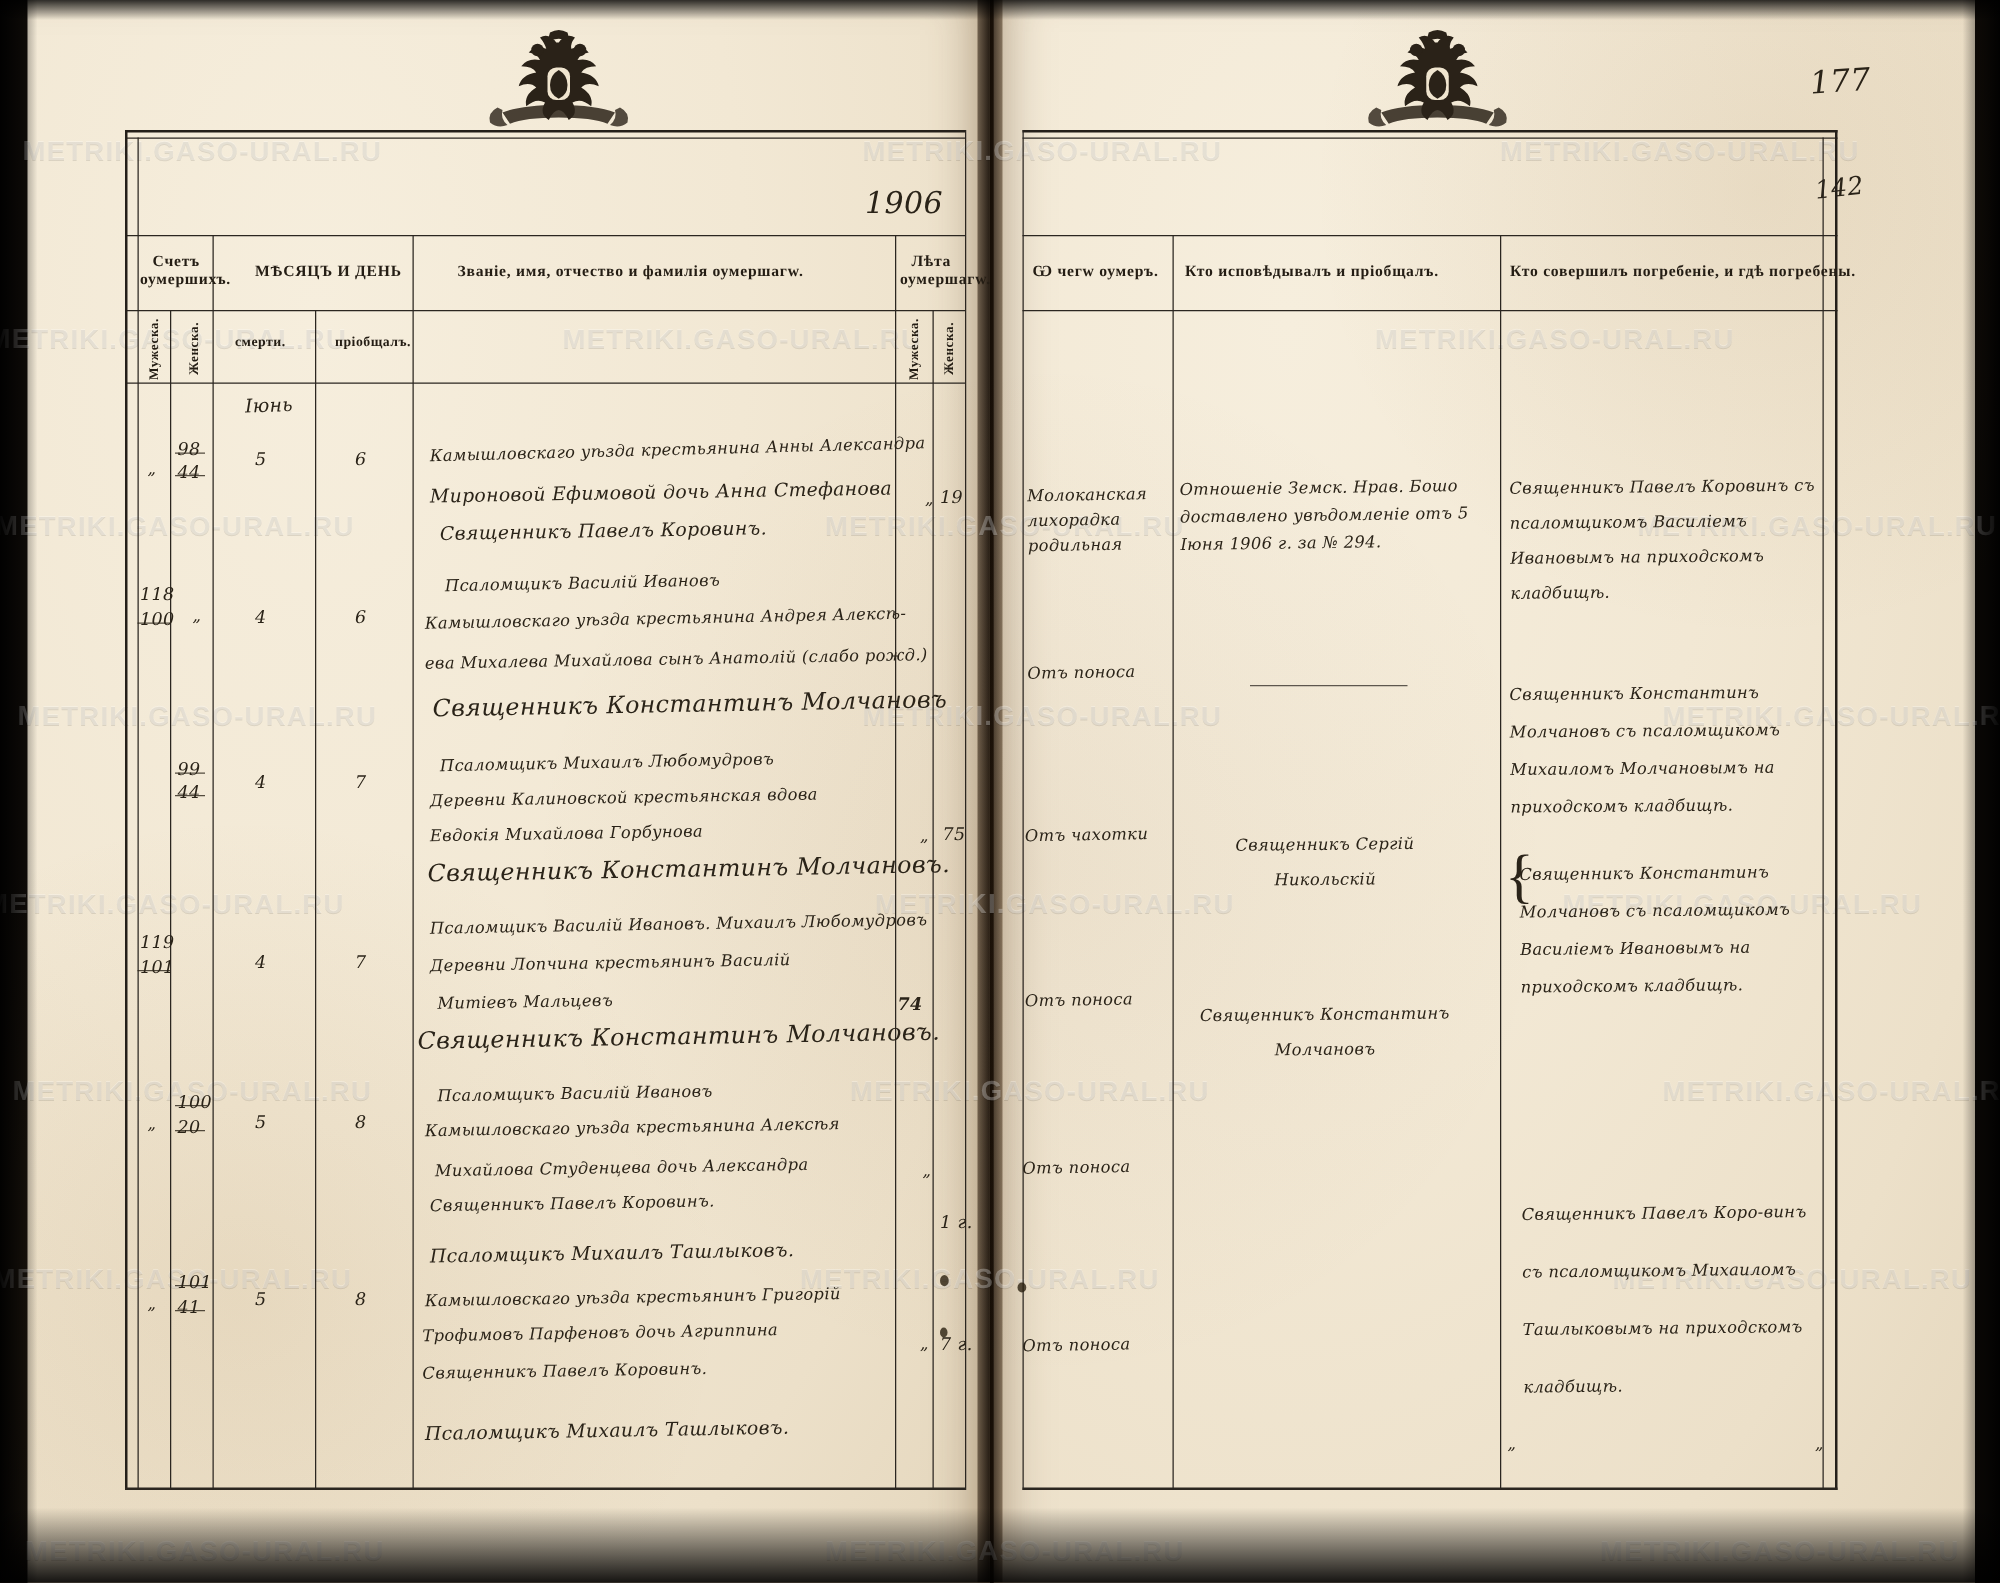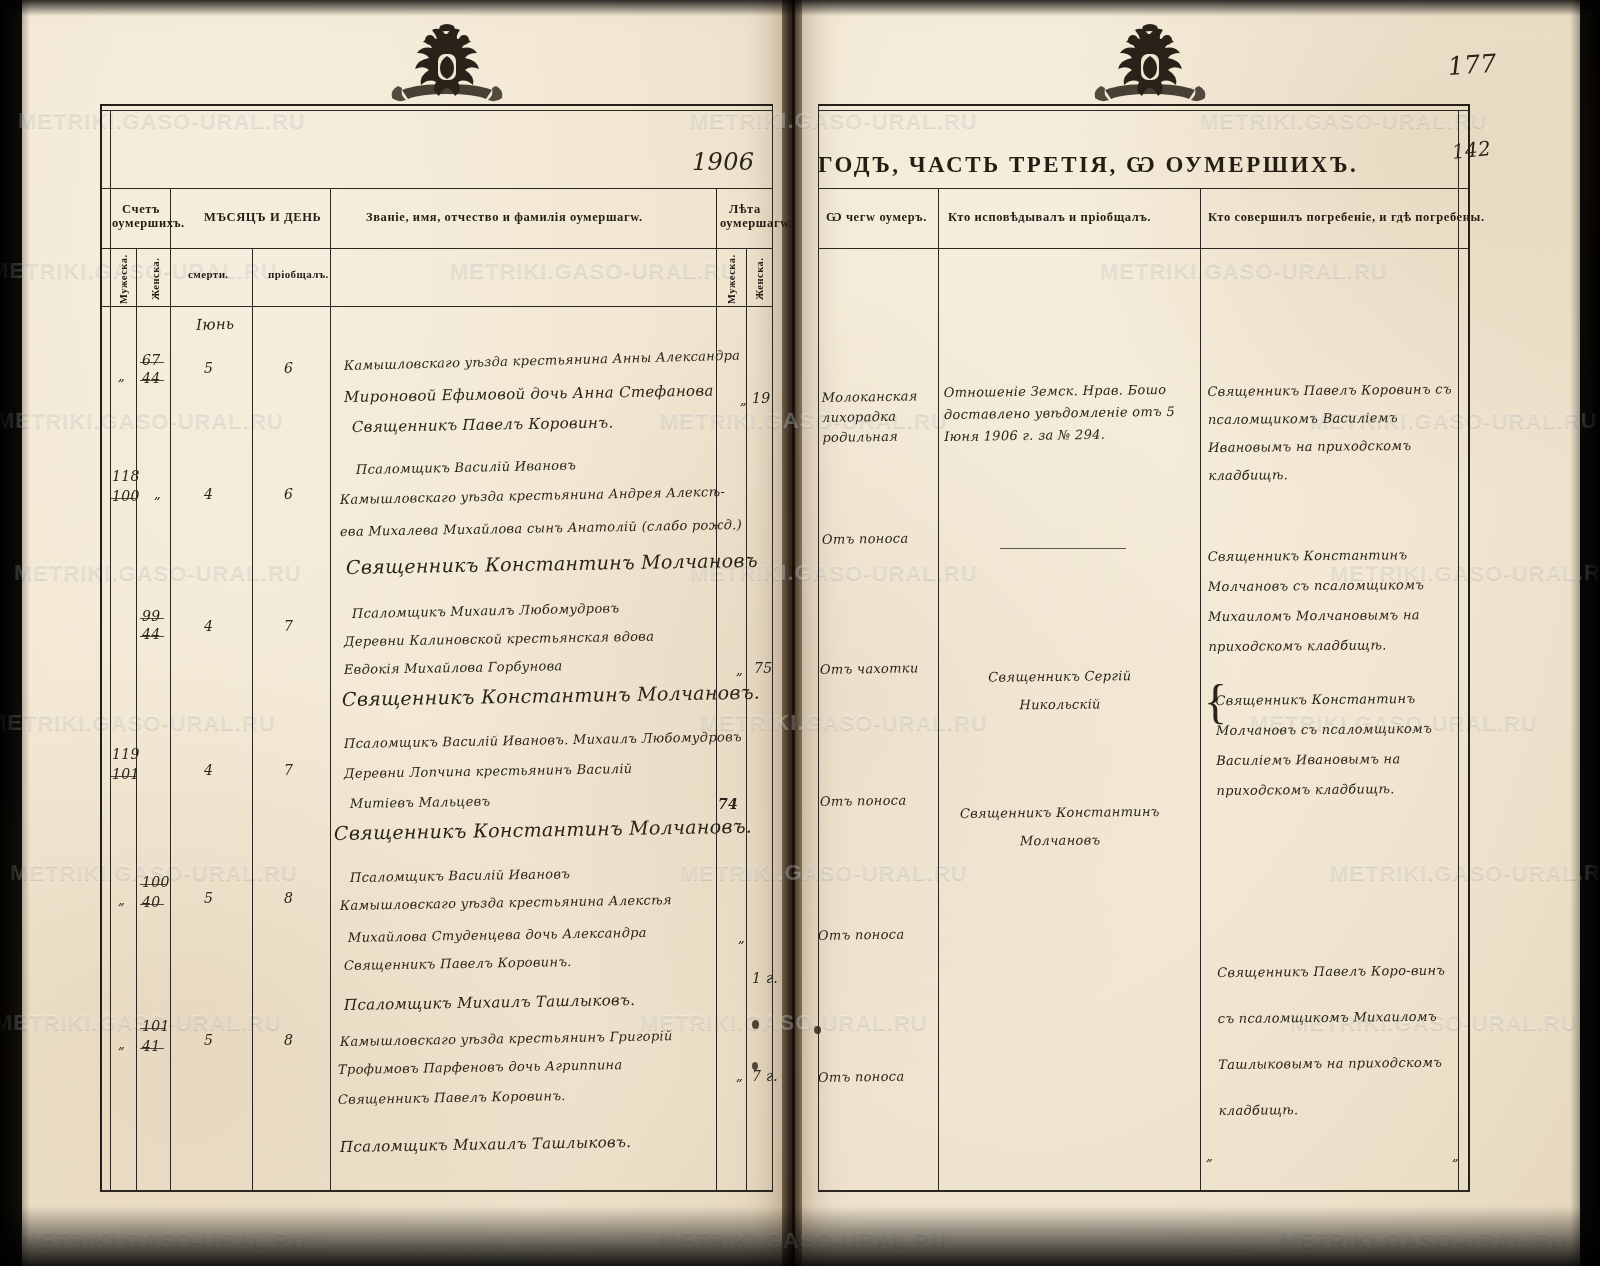--- a/index.html
+++ b/index.html
@@ -247,41 +247,40 @@
   <div class="rule h" style="left:818px; top:188px; width:652px;"></div>
   <div class="rule h" style="left:818px; top:248px; width:652px;"></div>
   <div class="rule v" style="left:818px; top:104px; height:1088px;"></div>
   <div class="rule v thick" style="left:1468px; top:104px; height:1088px; width:2px;"></div>
   <div class="rule v" style="left:1458px; top:110px; height:1082px;"></div>
   <div class="rule h" style="left:818px; top:1190px; width:652px; height:2px;"></div>
   <div class="rule v" style="left:938px; top:188px; height:1004px;"></div>
   <div class="rule v" style="left:1200px; top:188px; height:1004px;"></div>
 
   <div class="hw lg" style="left:692px; top:148px; font-size:24px;">1906</div>
-  <div class="printed head" style="left:818px; top:152px;">ГОДЪ, ЧАСТЬ ТРЕТІЯ, Ѡ ОУМЕРШИХЪ.</div>
 
   <div class="printed colhead" style="left:112px; top:202px; width:58px; white-space:normal; text-align:center; line-height:14px;">Счетъ оумершихъ.</div>
   <div class="printed vertical" style="left:118px; top:258px; height:46px;">Мужеска.</div>
   <div class="printed vertical" style="left:150px; top:258px; height:42px;">Женска.</div>
   <div class="printed colhead" style="left:204px; top:210px;">МѢСЯЦЪ И ДЕНЬ</div>
   <div class="printed subhead" style="left:188px; top:268px;">смерти.</div>
   <div class="printed subhead" style="left:268px; top:268px;">пріобщалъ.</div>
   <div class="printed colhead" style="left:366px; top:210px;">Званіе, имя, отчество и фамилія оумершагw.</div>
   <div class="printed colhead" style="left:720px; top:202px; width:50px; white-space:normal; text-align:center; line-height:14px;">Лѣта оумершагw.</div>
   <div class="printed vertical" style="left:726px; top:258px; height:46px;">Мужеска.</div>
   <div class="printed vertical" style="left:754px; top:258px; height:42px;">Женска.</div>
 
   <div class="printed colhead" style="left:826px; top:210px;">Ѡ чегw оумеръ.</div>
   <div class="printed colhead" style="left:948px; top:210px;font-family:Liberation Serif, serif;">Кто исповѣдывалъ и пріобщалъ.</div>
   <div class="printed colhead" style="left:1208px; top:210px;">Кто совершилъ погребеніе, и гдѣ погребены.</div>
 
   <div class="hw md" style="left:196px; top:316px; transform:rotate(-2deg);">Іюнь</div>
 
   <div>
-    <div class="hw num" style="left:142px; top:352px;">67</div>
+    <div class="hw num" style="left:142px; top:352px;">98</div>
     <div class="strike" style="left:140px; top:362px; width:24px;"></div>
     <div class="hw num" style="left:142px; top:370px;">44</div>
     <div class="strike" style="left:140px; top:380px; width:24px;"></div>
     <div class="hw num" style="left:204px; top:360px;">5</div>
     <div class="hw num" style="left:284px; top:360px;">6</div>
     <div class="hw sm" style="left:344px; top:358px; transform:rotate(-1.5deg);">Камышловскаго уѣзда крестьянина Анны Александра</div>
     <div class="hw md" style="left:344px; top:388px; transform:rotate(-1deg);">Мироновой Ефимовой дочь Анна Стефанова</div>
     <div class="hw md" style="left:352px; top:418px; transform:rotate(-1deg);">Священникъ Павелъ Коровинъ.</div>
     <div class="hw num" style="left:752px; top:390px;">19</div>
     <div class="hw sm" style="left:822px; top:388px; width:110px; white-space:normal; line-height:20px; transform:rotate(-1deg);">Молоканская лихорадка родильная</div>
@@ -333,21 +332,21 @@
     <div class="hw sm" style="left:350px; top:796px; transform:rotate(-1deg);">Митіевъ Мальцевъ</div>
     <div class="hw lg" style="left:334px; top:822px; transform:rotate(-1deg);">Священникъ Константинъ Молчановъ.</div>
     <div class="hw num" style="left:718px; top:796px;font-weight:bold;">74</div>
     <div class="hw sm" style="left:820px; top:794px; transform:rotate(-1deg);">Отъ поноса</div>
     <div class="hw sm" style="left:950px; top:800px; width:220px; white-space:normal; line-height:28px; text-align:center; transform:rotate(-.6deg);">Священникъ Константинъ Молчановъ</div>
   </div>
 
   <div>
     <div class="hw num" style="left:142px; top:874px;">100</div>
     <div class="strike" style="left:140px; top:884px; width:26px;"></div>
-    <div class="hw num" style="left:142px; top:894px;">40</div>
+    <div class="hw num" style="left:142px; top:894px;">20</div>
     <div class="strike" style="left:140px; top:904px; width:24px;"></div>
     <div class="hw num" style="left:204px; top:890px;">5</div>
     <div class="hw num" style="left:284px; top:890px;">8</div>
     <div class="hw sm" style="left:350px; top:870px; transform:rotate(-1deg);">Псаломщикъ Василій Ивановъ</div>
     <div class="hw sm" style="left:340px; top:898px; transform:rotate(-1deg);">Камышловскаго уѣзда крестьянина Алексѣя</div>
     <div class="hw sm" style="left:348px; top:930px; transform:rotate(-1deg);">Михайлова Студенцева дочь Александра</div>
     <div class="hw sm" style="left:344px; top:958px; transform:rotate(-1deg);">Священникъ Павелъ Коровинъ.</div>
     <div class="hw md" style="left:344px; top:996px; transform:rotate(-1deg);">Псаломщикъ Михаилъ Ташлыковъ.</div>
     <div class="hw num" style="left:752px; top:930px;margin-top:40px;">1 г.</div>
     <div class="hw sm" style="left:818px; top:928px; transform:rotate(-1deg);">Отъ поноса</div>

